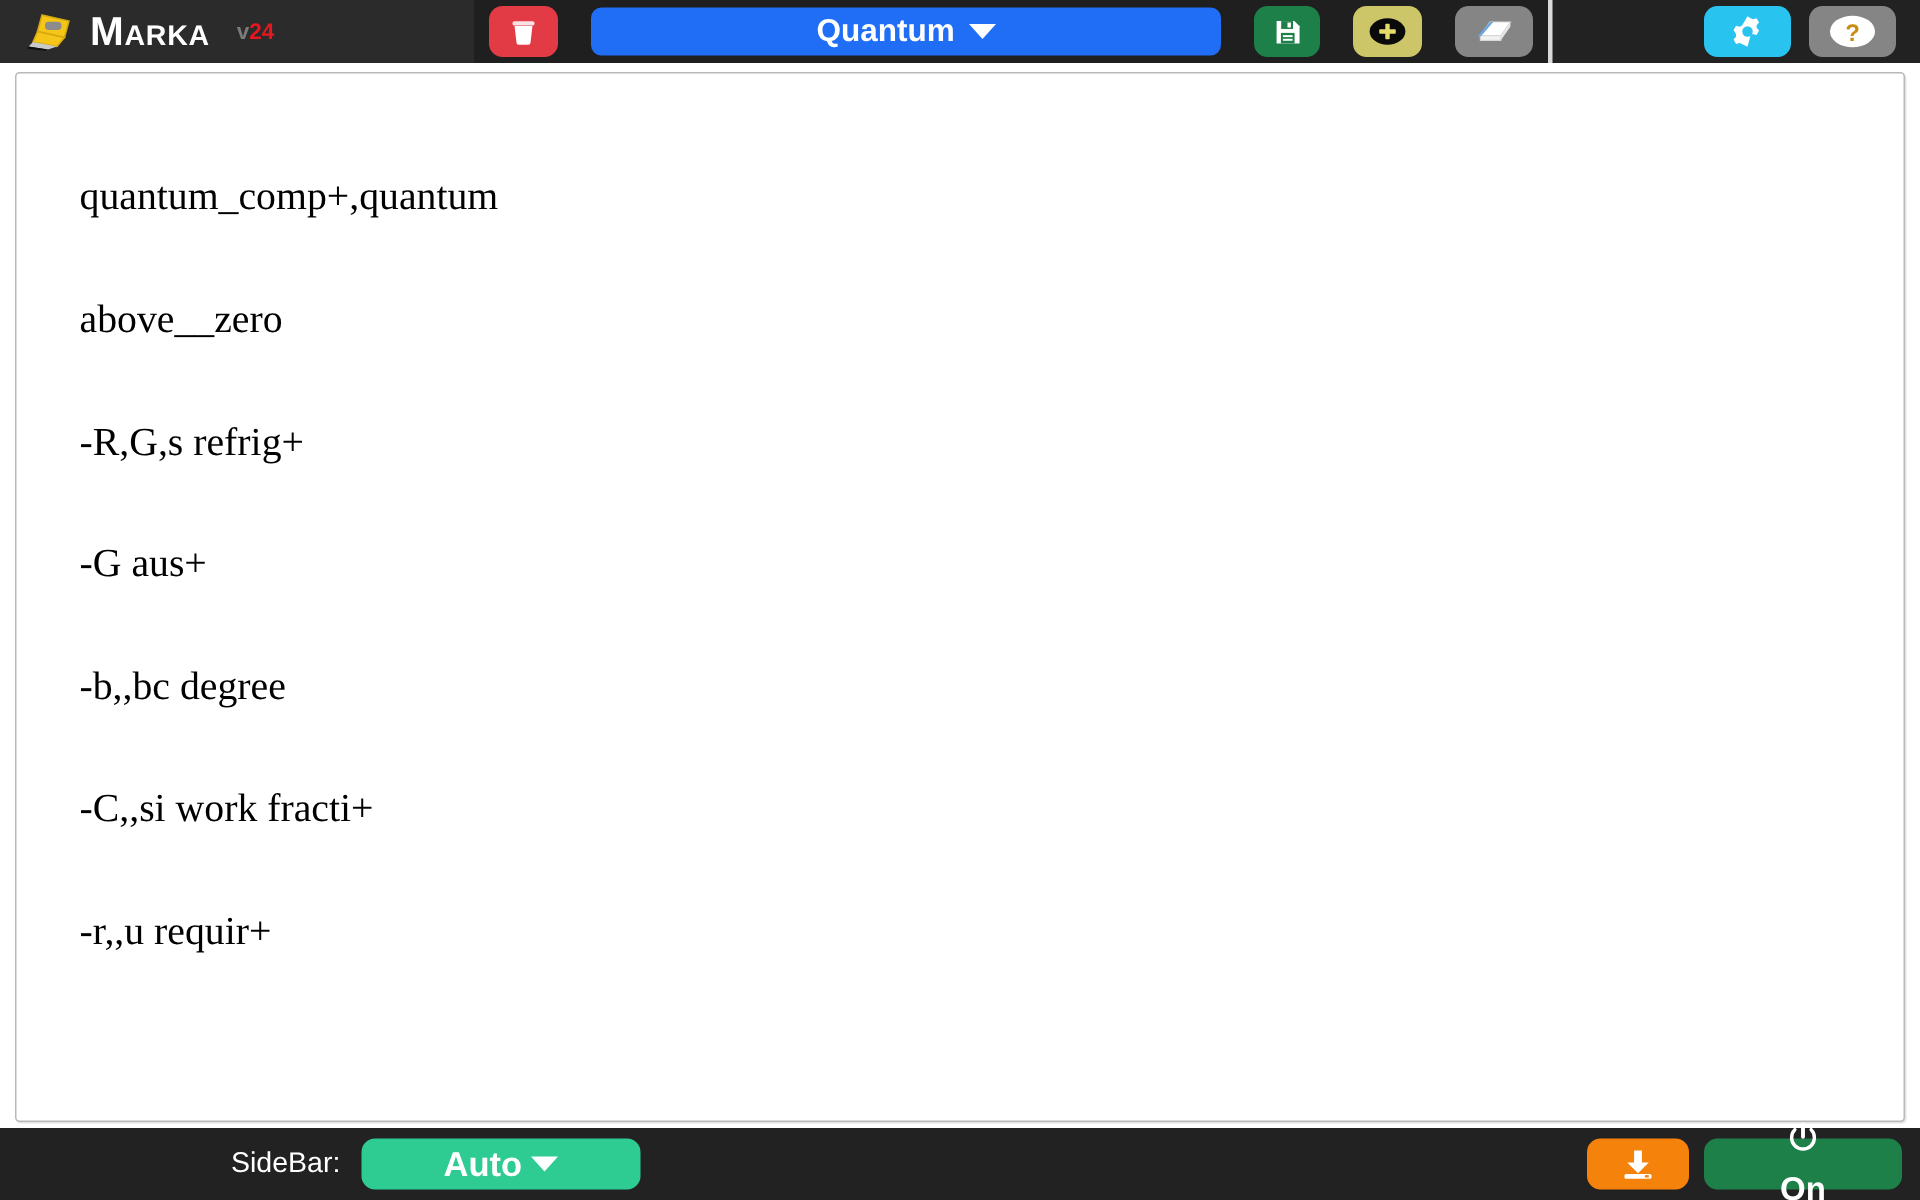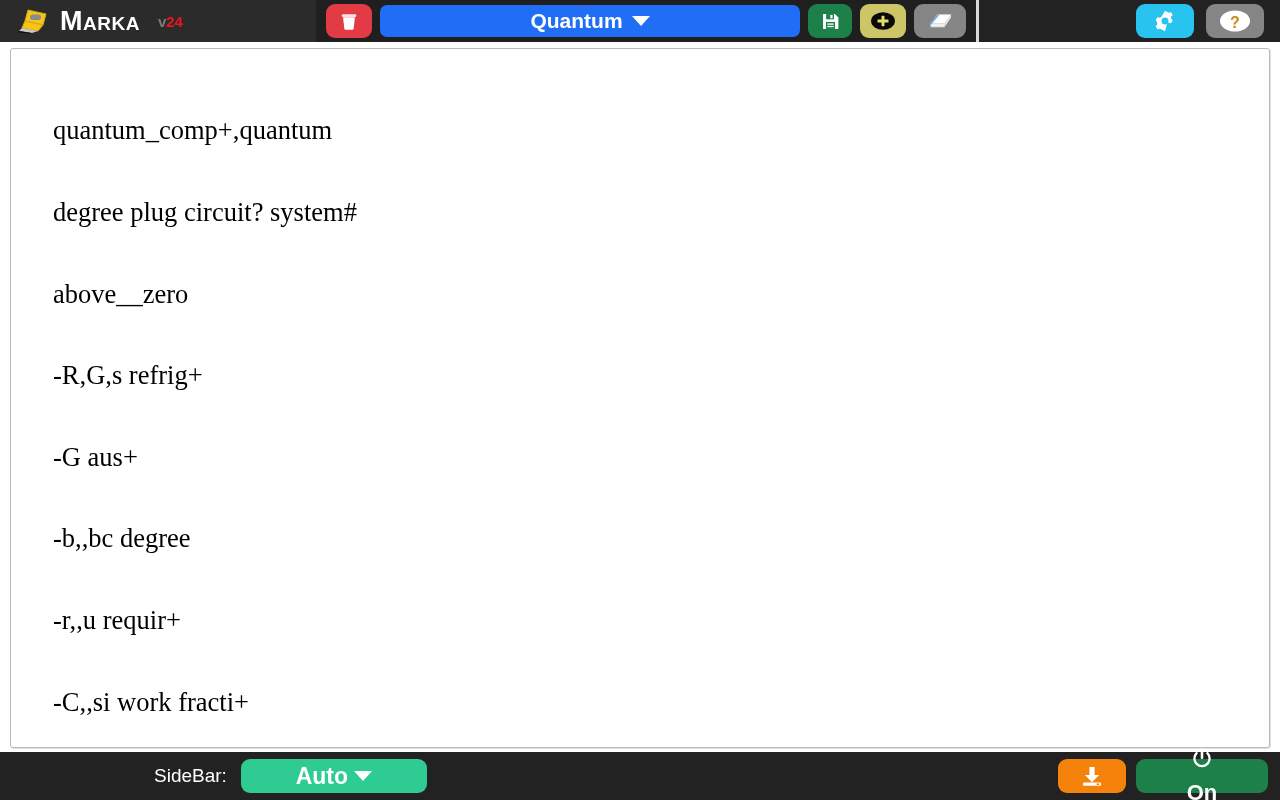--- a/index.html
+++ b/index.html
@@ -27,21 +27,21 @@
     color: #ffffff; font-size: 27px; font-weight: bold;
     font-variant: small-caps; letter-spacing: 0.5px;
     font-family: "Liberation Sans", sans-serif;
     line-height: 1;
   }
   .brand-ver { font-size: 15px; font-weight: bold; margin-left: 8px; }
   .brand-ver .v { color: #7a7a7a; }
   .brand-ver .num { color: #e8171f; }
 
   .tool-group {
-    display: flex; align-items: center; gap: 8px;
+    display: flex; align-items: center; gap: 22px;
     height: 42px; padding: 0 10px;
     background: #1f1f1f;
   }
   .tbtn {
     border: none; outline: none; cursor: pointer;
     height: 34px; border-radius: 9px;
     display: flex; align-items: center; justify-content: center;
     padding: 0;
   }
   .tbtn-trash { width: 46px; background: #e23b46; }
@@ -211,27 +211,26 @@
             <text x="17" y="19.5" font-family="Liberation Sans, sans-serif" font-size="16" font-weight="bold" fill="#c98c12" text-anchor="middle">?</text>
           </svg>
         </span>
       </button>
     </div>
   </div>
 
   <div class="editor-wrap">
     <div class="editor-text">
       <span class="editor-line">quantum_comp+,quantum</span>
-      <span class="editor-line">degree plug circuit? system#</span>
       <span class="editor-line">above__zero</span>
       <span class="editor-line">-R,G,s refrig+</span>
       <span class="editor-line">-G aus+</span>
       <span class="editor-line">-b,,bc degree</span>
+      <span class="editor-line">-C,,si work fracti+</span>
       <span class="editor-line">-r,,u requir+</span>
-      <span class="editor-line">-C,,si work fracti+</span>
       
       
       
     </div>
   </div>
 
   <div class="bottombar">
 
 
     <div class="sidebar-block">

